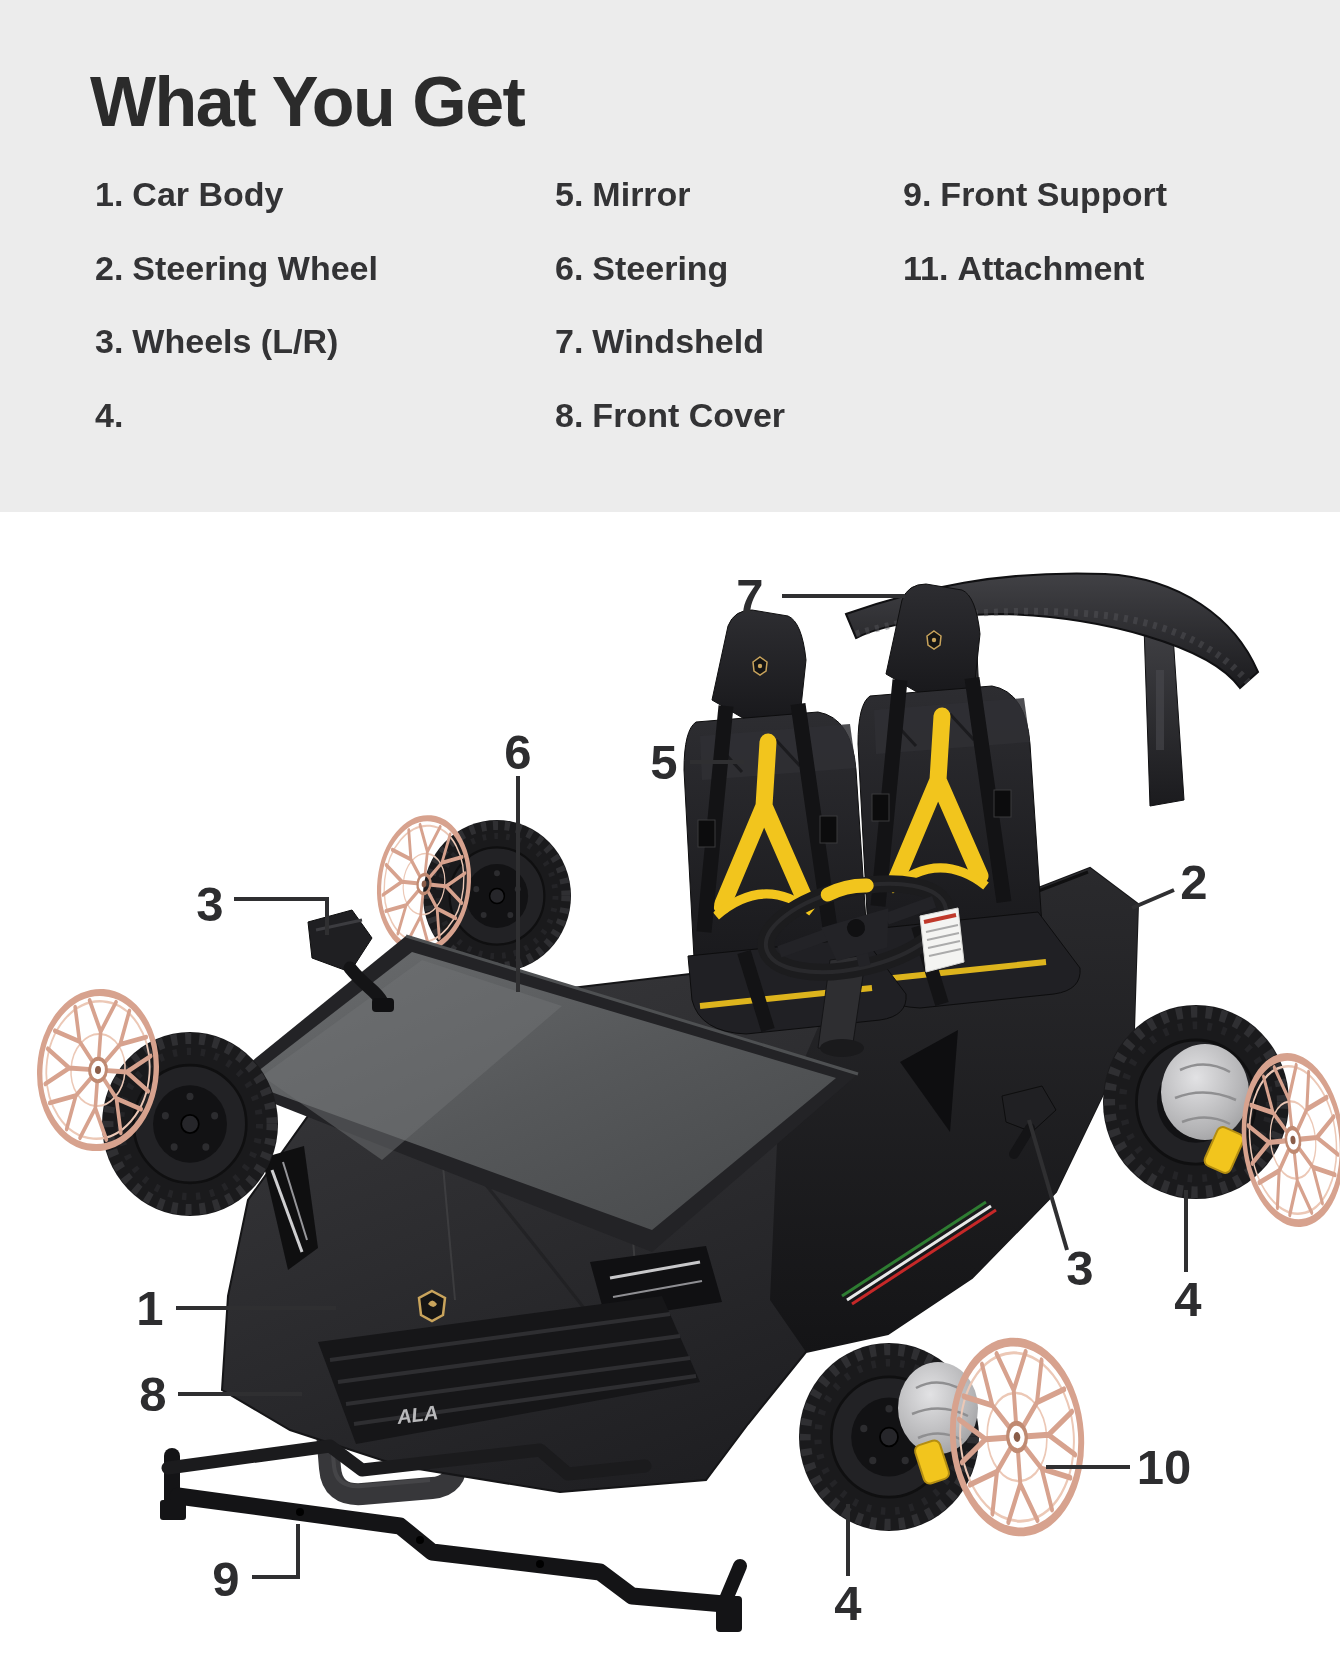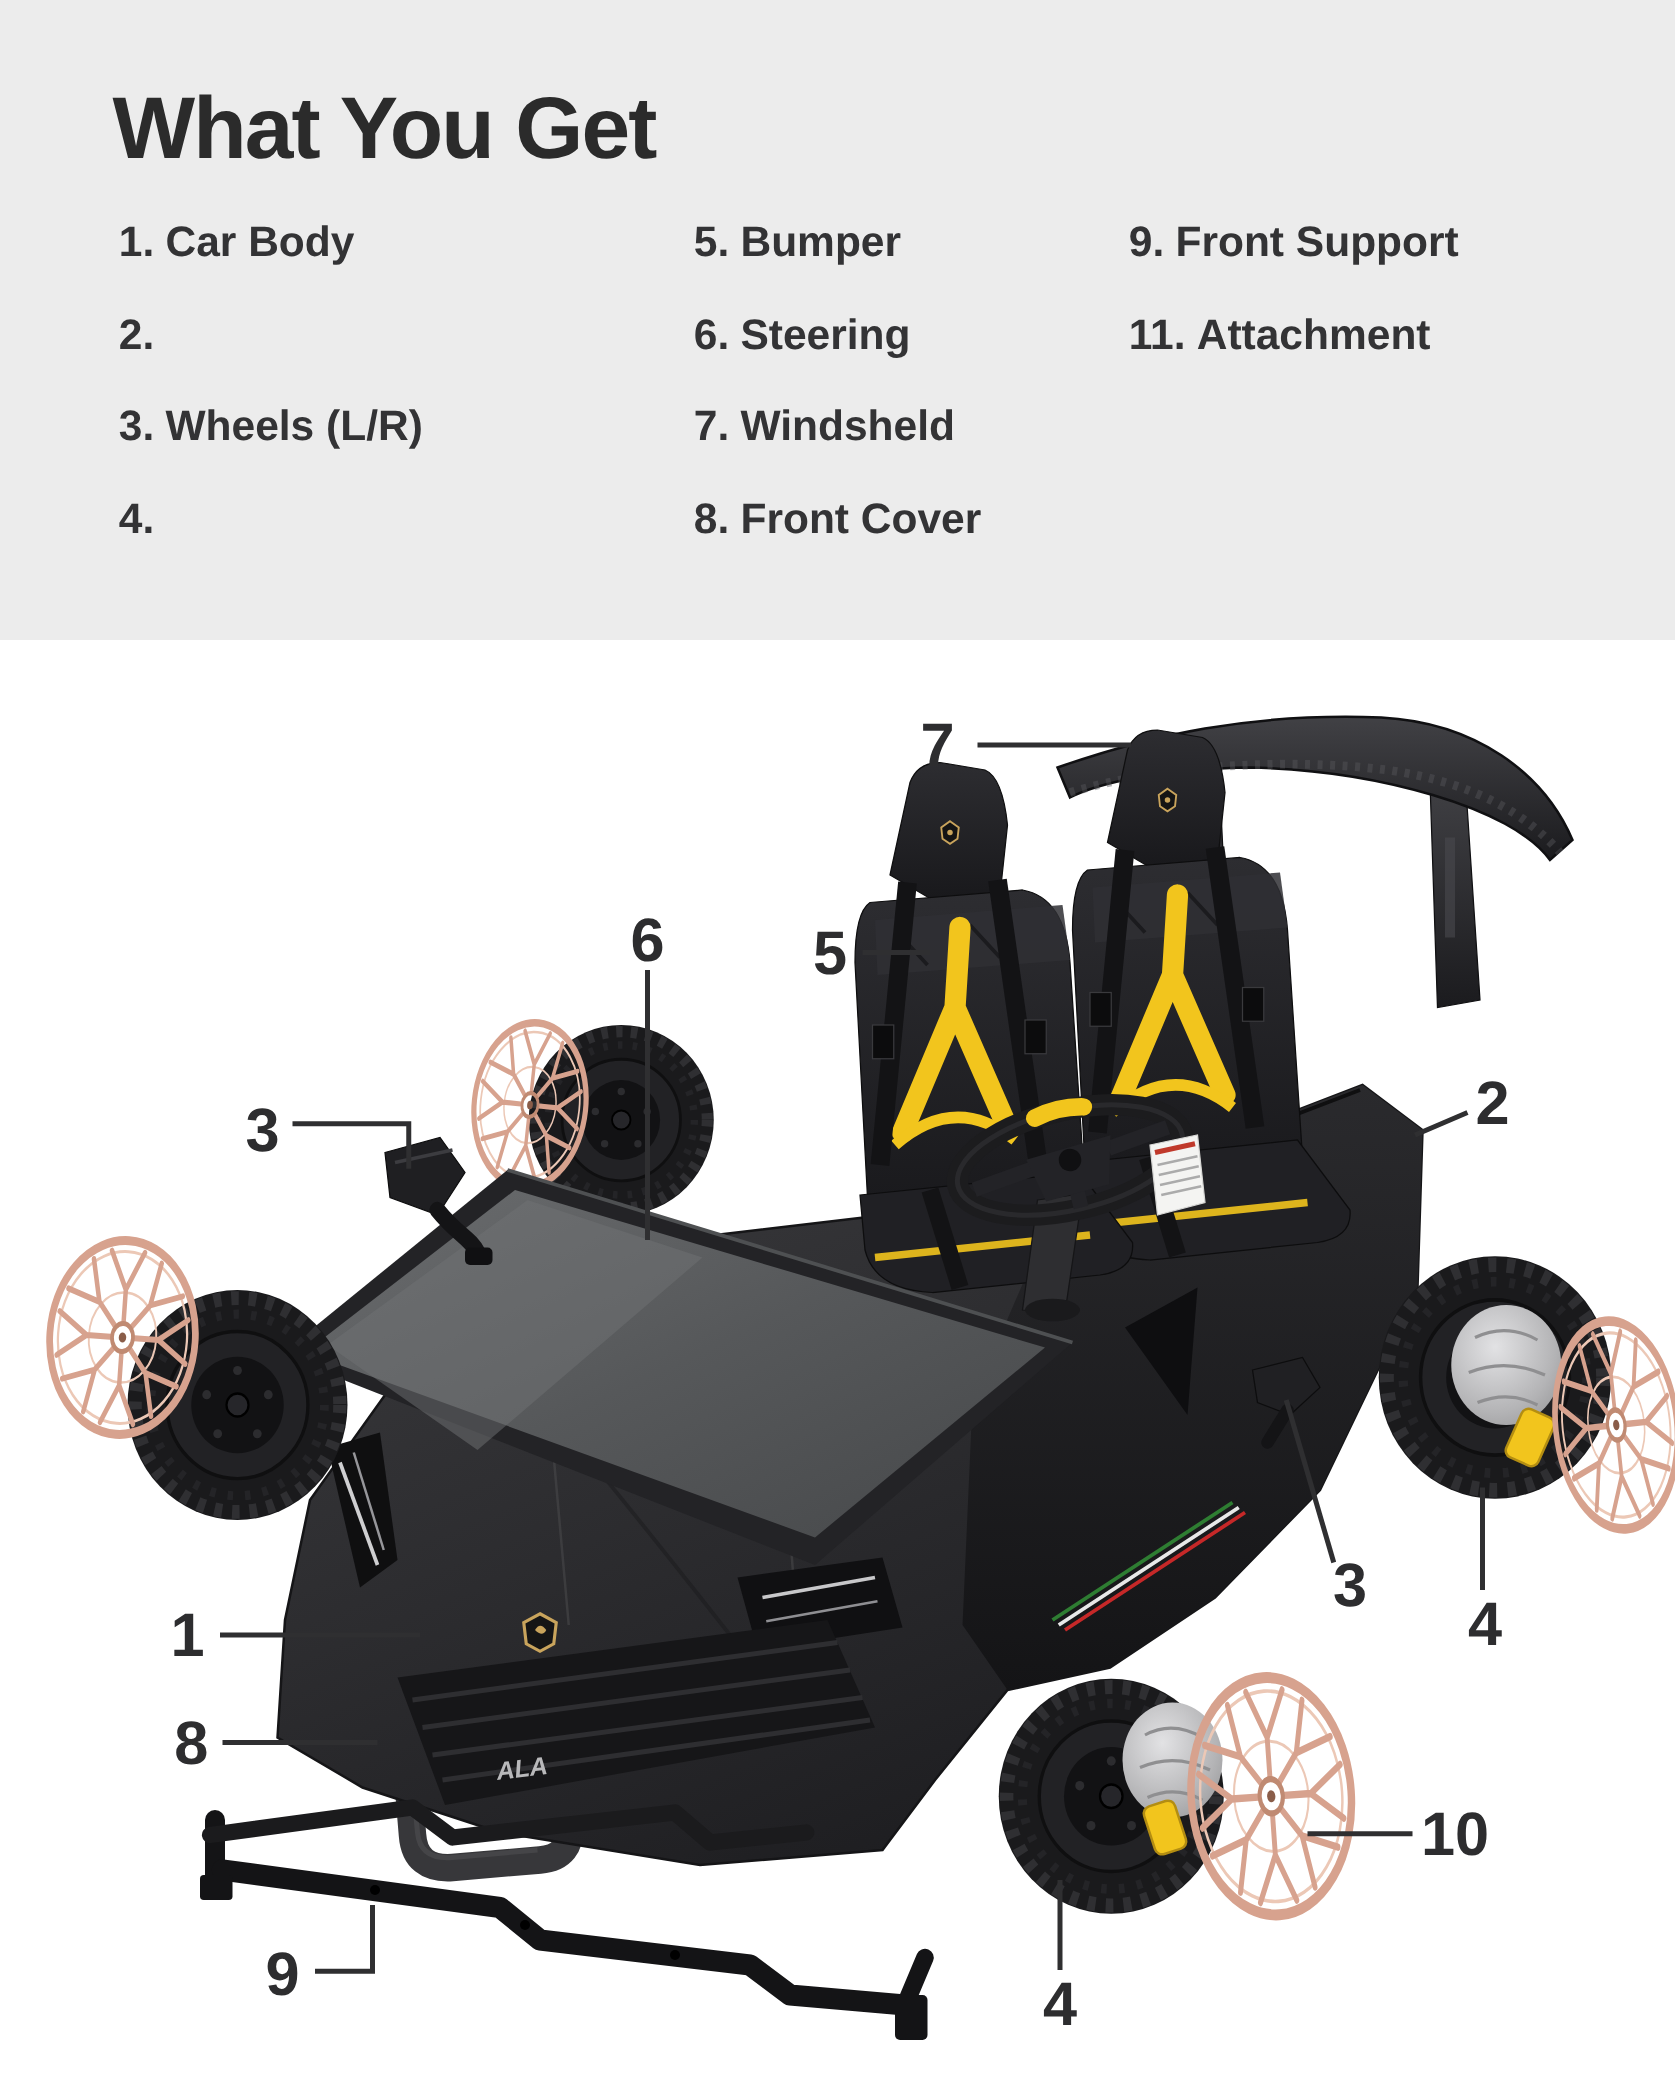--- a/index.html
+++ b/index.html
@@ -29,33 +29,34 @@
   <div class="header">
     <div class="title">What You Get</div>
     <div class="cols">
       <ul class="col c1">
         <li>
             <span class="num">1.</span>
             <span>Car Body</span>
           </li>
         <li>
             <span class="num">2.</span>
+            <span>Steering Wheel</span>
           </li>
         <li>
             <span class="num">3.</span>
             <span>Wheels (L/R)</span>
           </li>
         <li>
             <span class="num">4.</span>
           </li>
       </ul>
       <ul class="col c2">
         <li>
             <span class="num">5.</span>
-            <span>Bumper</span>
+            <span>Mirror</span>
           </li>
         <li>
             <span class="num">6.</span>
             <span>Steering</span>
           </li>
         <li>
             <span class="num">7.</span>
             <span>Windsheld</span>
           </li>
         <li>

